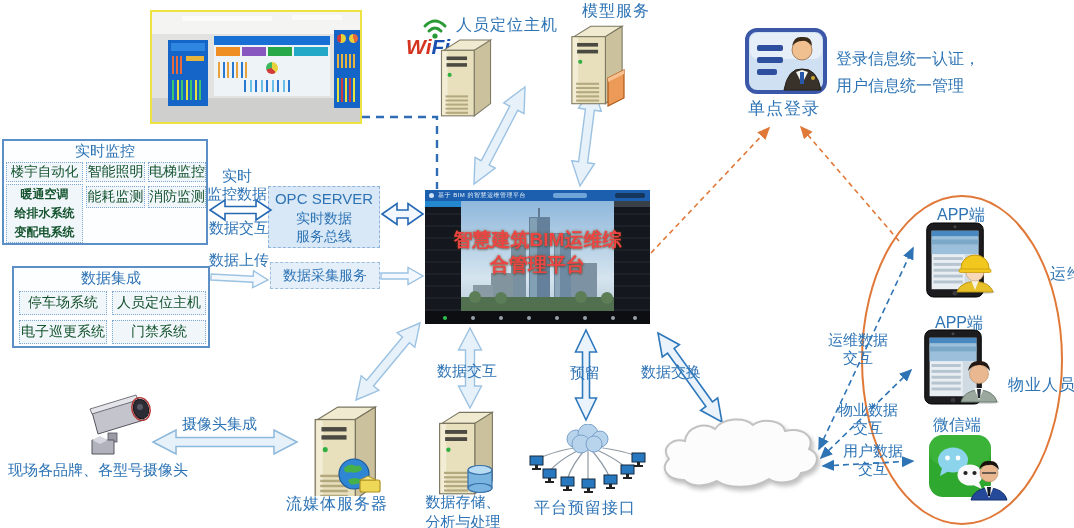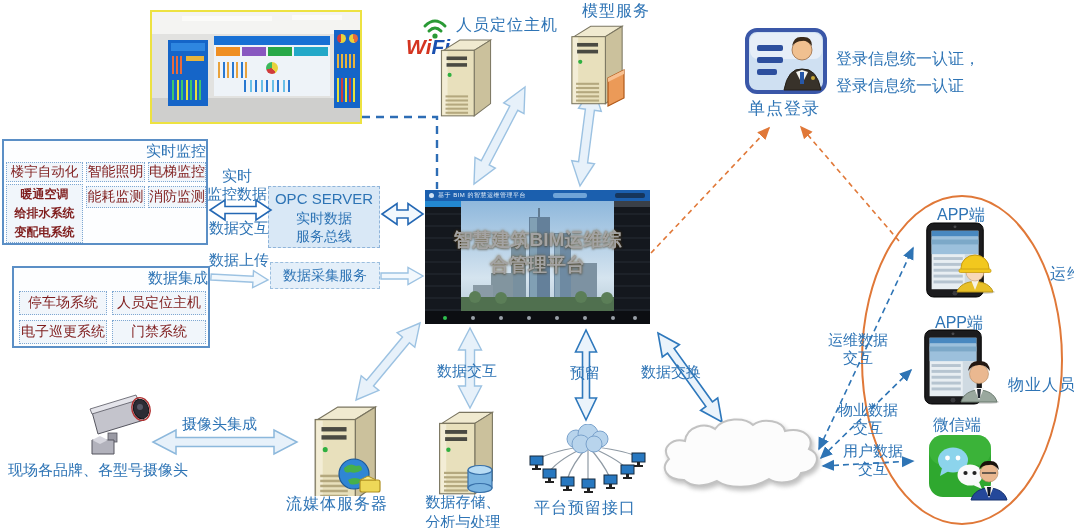--- a/index.html
+++ b/index.html
@@ -2,38 +2,38 @@
 <html><head>
 <meta charset="utf-8">
 <style>
   html,body{margin:0;padding:0;background:#ffffff;}
   body{font-family:"Liberation Sans","DejaVu Sans",sans-serif;}
   #canvas{position:relative;width:1074px;height:528px;overflow:hidden;background:#fff;}
   .abs{position:absolute;}
   .lbl{position:absolute;color:#2e74b5;font-size:15px;line-height:1.2;white-space:nowrap;z-index:6;}
   .lbl.c{text-align:center;}
   .box{position:absolute;border:2px solid #5b8fc6;background:#fdfeff;z-index:2;box-sizing:border-box;}
-  .cell{position:absolute;border:1px dotted #7fa8d2;background:#f1f6fb;color:#7f1d1d;display:flex;align-items:center;justify-content:center;text-align:center;box-sizing:border-box;font-size:14px;}
-  .boxtitle{position:absolute;left:0;right:0;top:1px;text-align:right;color:#2e74b5;font-size:15px;}
+  .cell{position:absolute;border:1px dotted #7fa8d2;background:#f1f6fb;color:#14532d;display:flex;align-items:center;justify-content:center;text-align:center;box-sizing:border-box;font-size:14px;}
+  .boxtitle{position:absolute;left:0;right:0;top:1px;text-align:center;color:#2e74b5;font-size:15px;}
   .opcbox{position:absolute;background:#d9e8f6;border:1px dashed #8fb4da;color:#2e74b5;display:flex;flex-direction:column;align-items:center;justify-content:center;z-index:2;box-sizing:border-box;text-align:center;line-height:1.3;font-size:14px;}
   .collectbox{position:absolute;background:#e4eff9;border:1px dashed #9bbede;color:#2e74b5;display:flex;align-items:center;justify-content:center;z-index:2;box-sizing:border-box;font-size:14px;}
   #overlay{position:absolute;left:0;top:0;z-index:4;pointer-events:none;}
   
   .mwall{position:absolute;left:150px;top:10px;width:212px;height:114px;border:2px solid #ede241;background:linear-gradient(#f4f4f2 0 20%,#e2e2e0 20% 78%,#cfcfcd 78% 100%);z-index:2;box-sizing:border-box;overflow:hidden;}
   .mws{position:absolute;background:#1565c8;}
   .mwbar{position:absolute;}
   
   .bim{position:absolute;left:425px;top:190px;width:225px;height:134px;background:#0e141c;z-index:3;overflow:hidden;}
   .bim-top{position:absolute;left:0;top:0;width:100%;height:11px;background:#1b5fae;color:#eaf2fa;font-size:6px;line-height:11px;padding-left:13px;box-sizing:border-box;letter-spacing:.5px;}
   .bim-side{position:absolute;top:11px;width:36px;height:110px;background:repeating-linear-gradient(#1d2229 0 2px,#14181e 2px 12px);}
   .bim-sidehead{position:absolute;top:11px;width:36px;height:6px;background:#2388d0;}
   .bim-mid{position:absolute;left:36px;top:11px;width:153px;height:110px;background:linear-gradient(#8fb8dc,#d5e4ef 70%,#b9cdd9);}
   .bim-bot{position:absolute;left:0;bottom:0;width:100%;height:13px;background:#0c0e12;}
   .bim-dot{position:absolute;top:5px;width:4px;height:4px;border-radius:50%;background:#9aa0a8;}
-  .bim-title{position:absolute;left:0;right:0;top:38px;text-align:center;color:#a3a3a3;font-weight:bold;font-size:19px;line-height:1.3;text-shadow:0 0 3px rgba(110,70,0,.65),0 1px 2px rgba(0,0,0,.35);z-index:4;}
+  .bim-title{position:absolute;left:0;right:0;top:38px;text-align:center;color:#ef4444;font-weight:bold;font-size:19px;line-height:1.3;text-shadow:0 0 3px rgba(110,70,0,.65),0 1px 2px rgba(0,0,0,.35);z-index:4;}
   .cloudtxt{position:absolute;text-align:center;color:#2e74b5;font-size:17px;line-height:1.25;z-index:6;}
   .icon{z-index:5;}
 </style>
 </head>
 <body>
 
 <div id="canvas">
 
   <svg width="0" height="0" style="position:absolute">
     <defs>
@@ -205,21 +205,21 @@
     <circle cx="58" cy="24" r="10" fill="#f0c090" stroke="#9a6a40" stroke-width=".8"></circle>
     <path d="M48,20 Q50,10 58,11 Q68,10 68,20 Q63,14 58,15 Q52,15 48,20 Z" fill="#3a2a1a"></path>
     <path d="M40,64 Q44,42 58,43 Q73,42 77,64 Z" fill="#38322a" stroke="#241f18" stroke-width="1"></path>
     <polygon points="52,46 58,44 64,46 58,58" fill="#f4f4f0"></polygon>
     <polygon points="56,46 60,46 60,58 56,58" fill="#2858a8"></polygon>
     <circle cx="69" cy="52" r="2" fill="#c8a838"></circle>
   </svg>
   <div class="lbl" style="left:748px;top:99px;font-size:17px;letter-spacing:1px;">单点登录</div>
   <div class="lbl" style="left:836px;top:45px;font-size:16px;line-height:1.7;">
     <div>登录信息统一认证，</div>
-    <div>登录信息统一认证</div>
+    <div>用户信息统一管理</div>
   </div>
 
   <svg class="abs icon" style="left:78px;top:390px;" width="86" height="74" viewBox="0 0 86 74">
     <polygon points="14,22 60,8 66,30 20,44" fill="#c4c4cc" stroke="#55555f" stroke-width="1"></polygon>
     <polygon points="12,19 58,5 60,10 14,24" fill="#e4e4ea" stroke="#55555f" stroke-width=".8"></polygon>
     <ellipse cx="63" cy="19" rx="7.5" ry="10" fill="#2c2c34" stroke="#101014" stroke-width="1" transform="rotate(-16 63 19)"></ellipse>
     <ellipse cx="63" cy="19" rx="9" ry="11.5" fill="none" stroke="#b03030" stroke-width="1.4" transform="rotate(-16 63 19)"></ellipse>
     <circle cx="62" cy="17" r="3" fill="#585866"></circle>
     <rect x="30" y="43" width="9" height="9" fill="#9a9aa4" stroke="#55555f" stroke-width=".8"></rect>
     <polygon points="14,50 36,50 36,64 14,64" fill="#b2b2bc" stroke="#55555f" stroke-width="1"></polygon>

